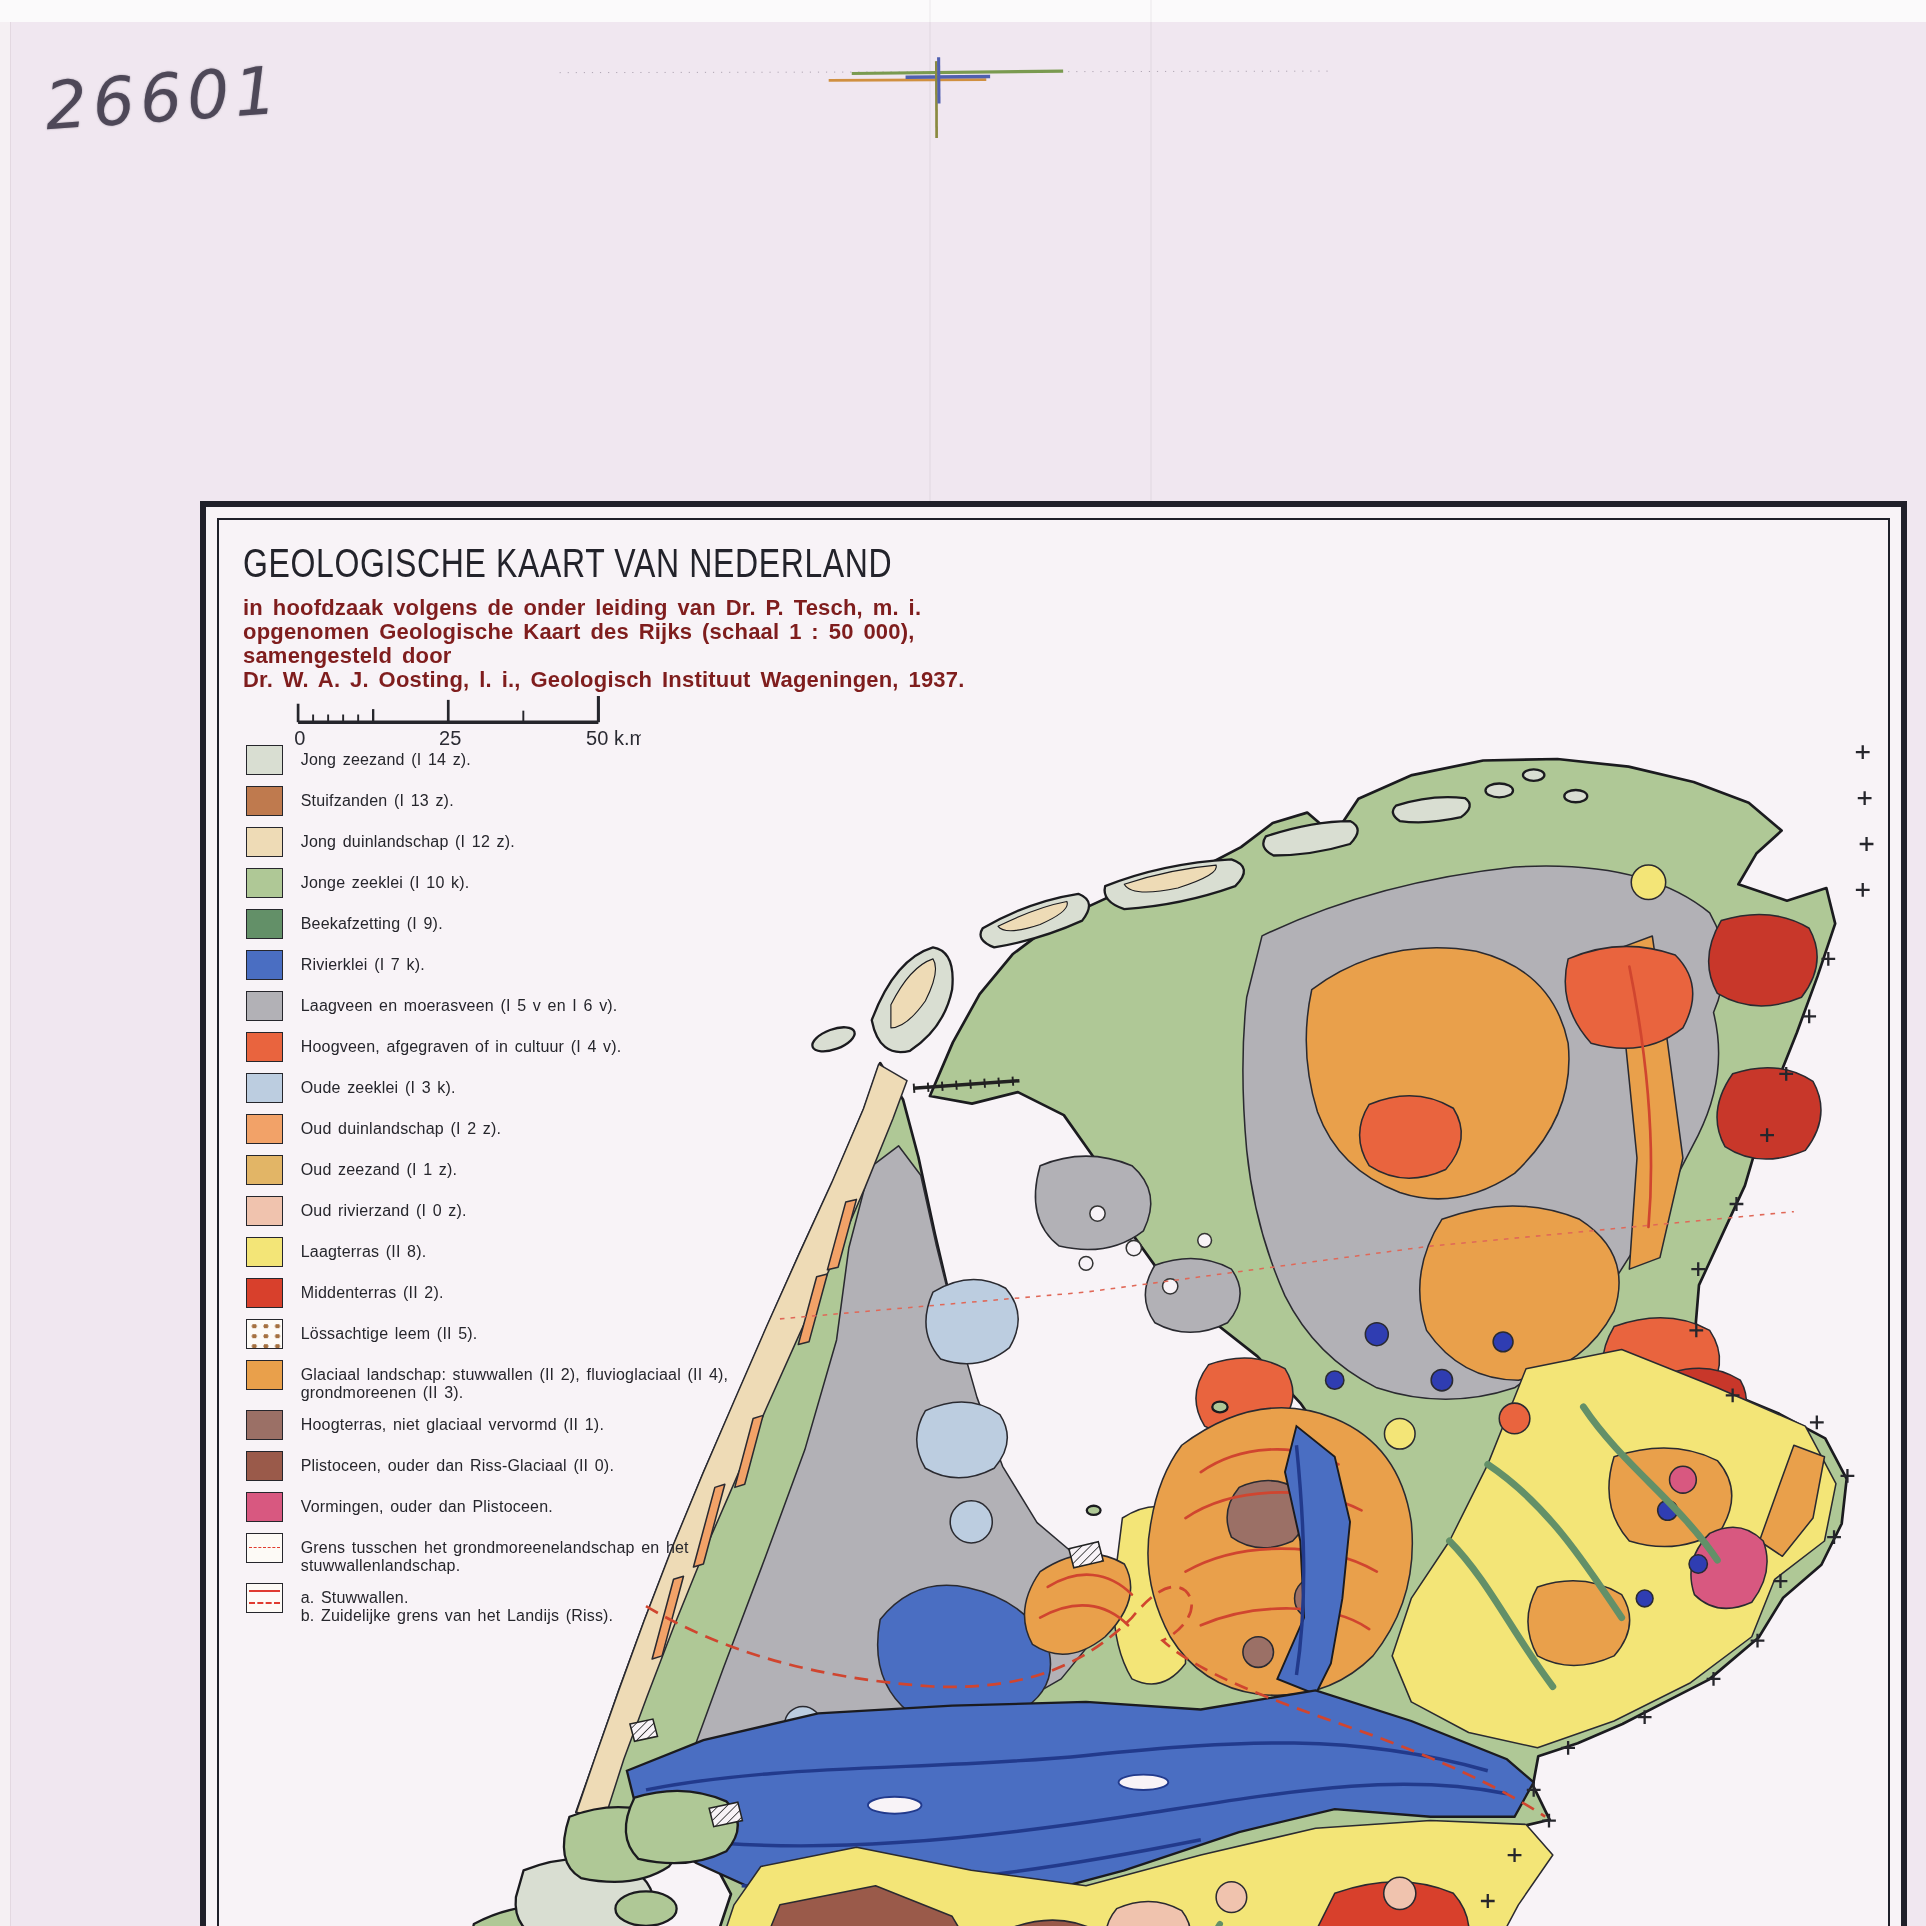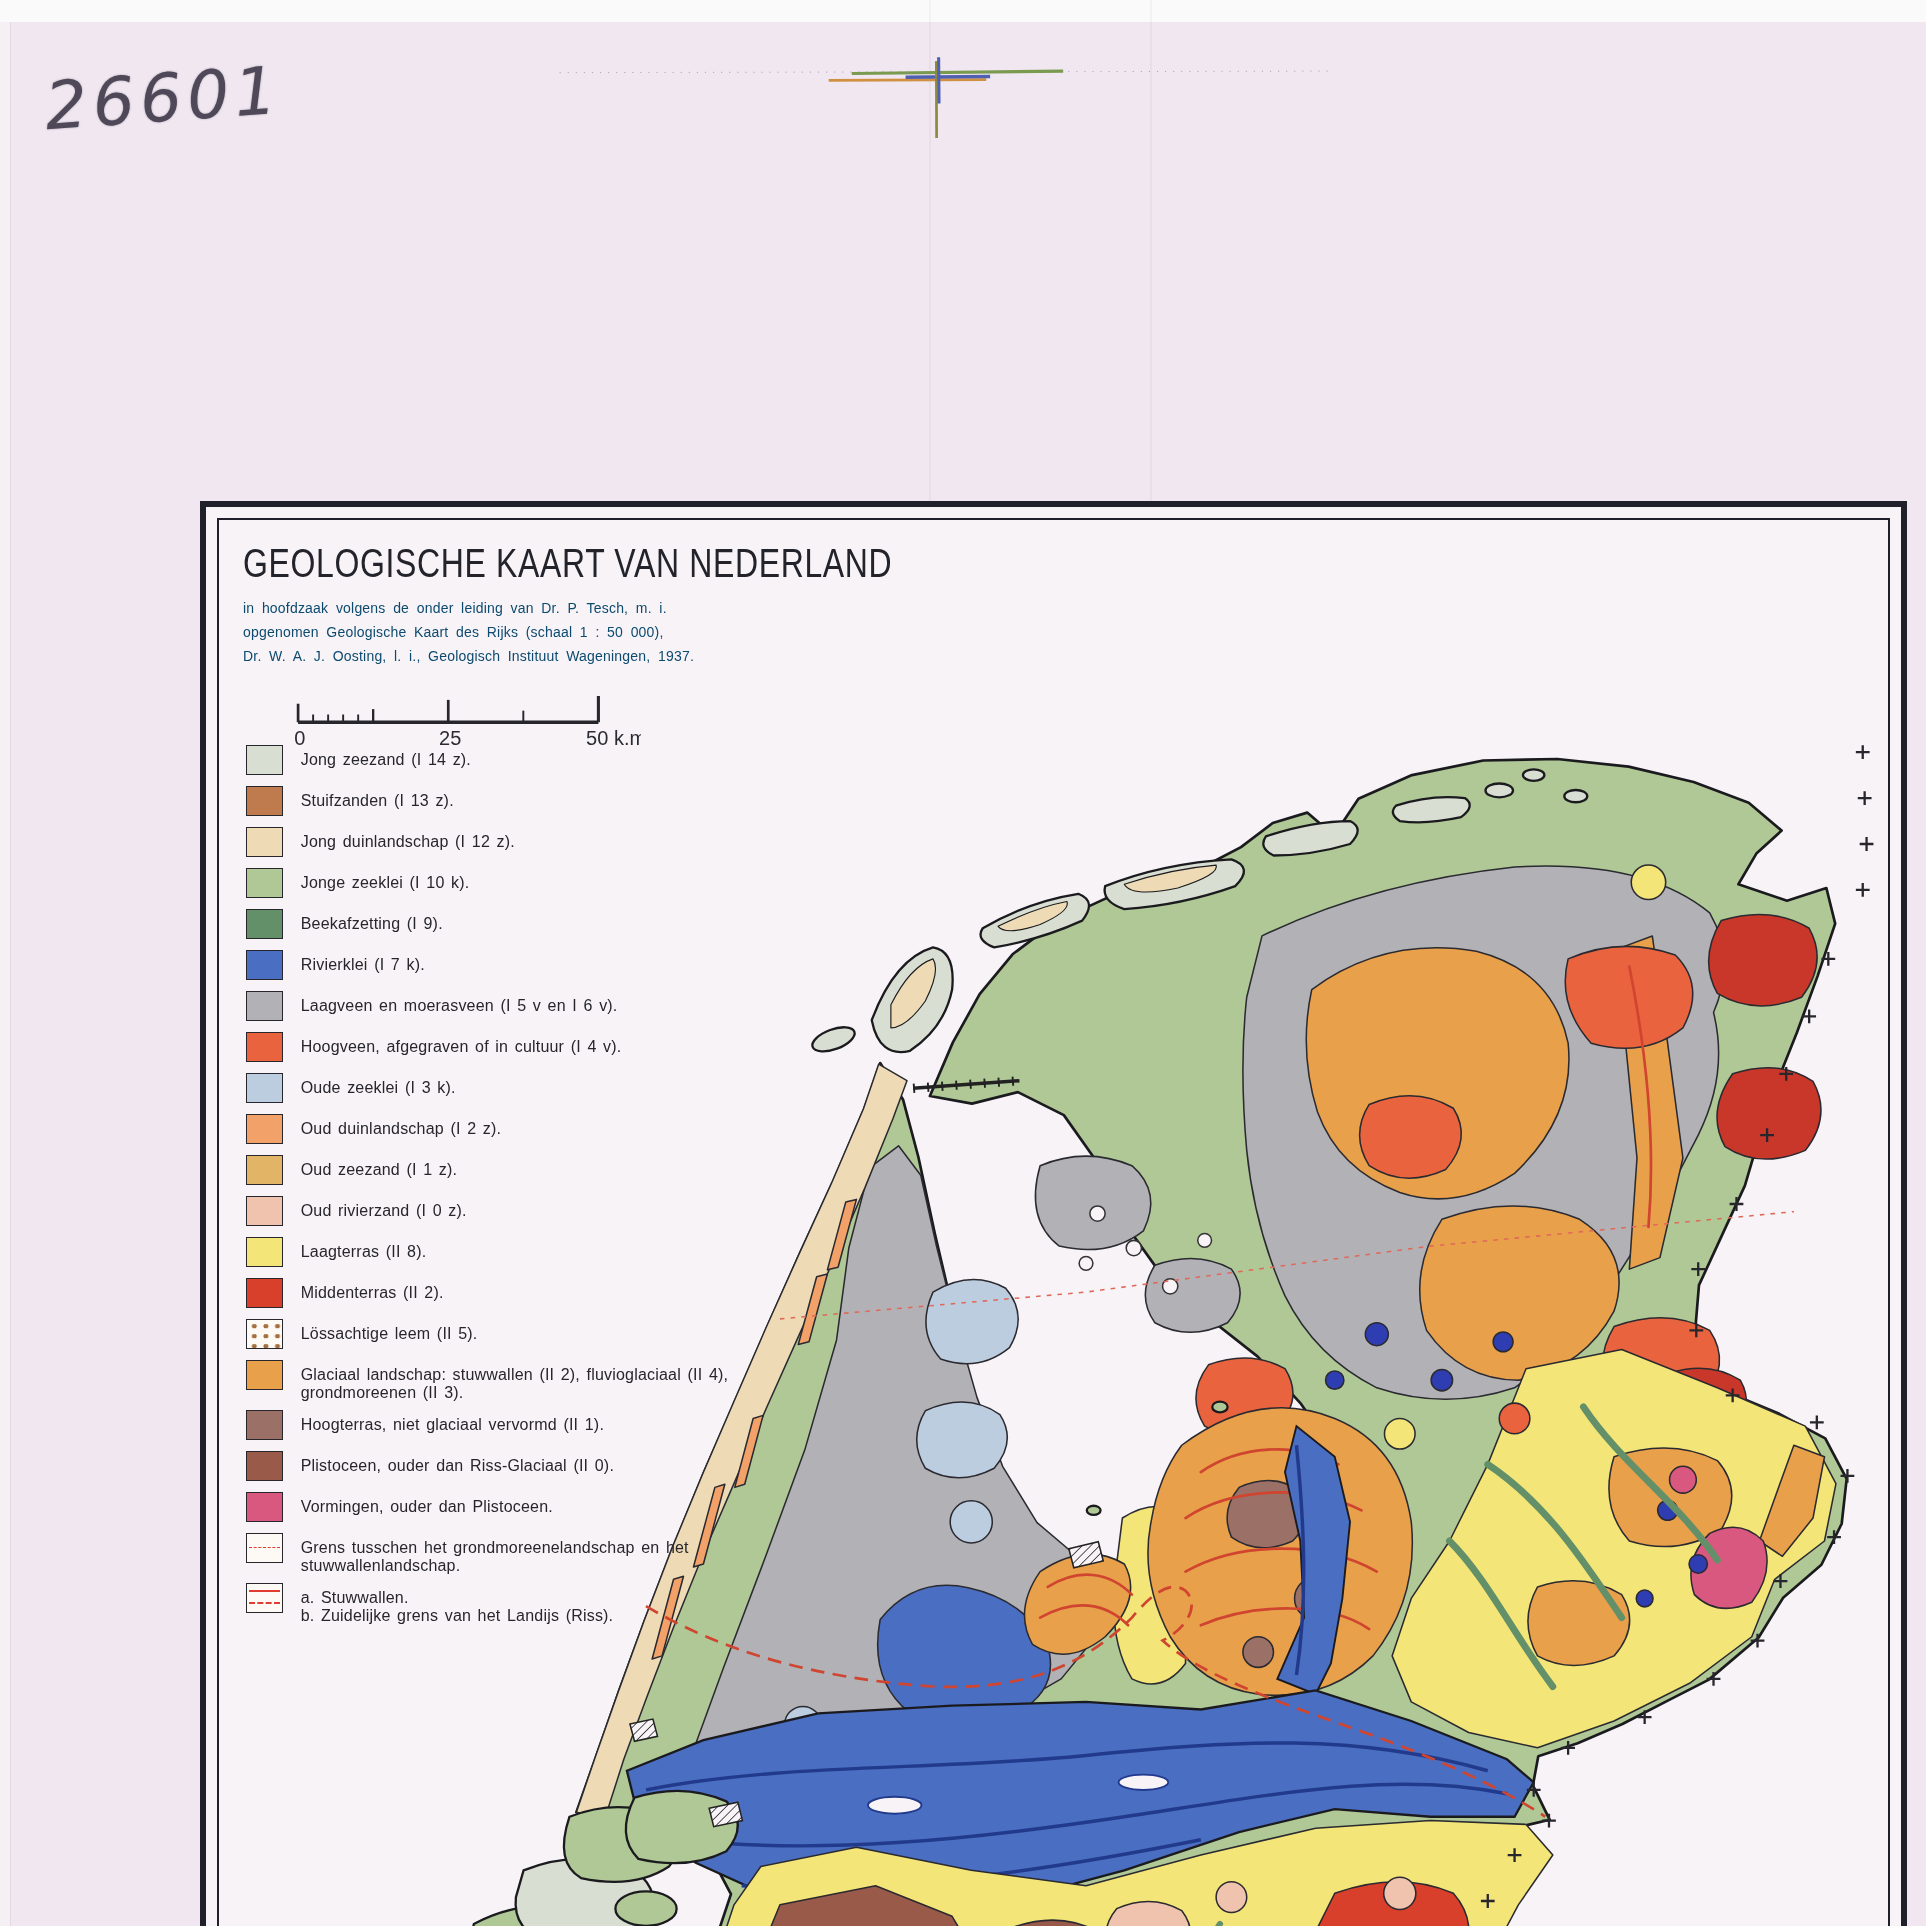--- a/index.html
+++ b/index.html
@@ -16,21 +16,21 @@
   .reg-cross{position:absolute;left:559px;top:15.4px;}
 
   .frame{position:absolute;left:200px;top:501px;width:1707px;height:2080px;border:6.2px solid #20202a;
          box-sizing:border-box;background:#f8f3f7;}
   .frame-inner{position:absolute;inset:10.8px;border:2.3px solid #20202a;}
   .map-svg{position:absolute;inset:0;width:100%;height:100%;z-index:1;}
 
   .title-block{position:absolute;left:37px;top:34px;z-index:3;width:847px;}
   .map-title{font-size:40px;color:#23232b;letter-spacing:0.8px;white-space:nowrap;
              transform:scaleX(.80);transform-origin:left top;}
-  .map-sub{margin-top:10px;font-size:14px;line-height:24px;color:#0c4a6e;word-spacing:3.5px;letter-spacing:0.2px;}
+  .map-sub{margin-top:10px;font-size:22px;line-height:24px;color:#7f1d1d;word-spacing:3.5px;letter-spacing:0.2px;font-weight:bold;}
 
   .scalebar{position:absolute;left:88px;top:169px;z-index:3;}
   .scalebar text{font-size:52px;fill:#2b2b33;font-family:"Liberation Sans",sans-serif;}
 
   .legend{position:absolute;left:40px;top:238px;z-index:3;}
   .legend-row{display:flex;align-items:flex-start;gap:17.7px;height:41px;}
   .legend-row.two-line{height:50px;}
   .swatch{width:37px;height:30px;border:1.9px solid #26262c;box-sizing:border-box;flex:none;}
   .sw-dots{background-color:#fdfaf6;
            background-image:radial-gradient(var(--geo-lossachtige-leem-dot,#a5703f) 2.3px,transparent 2.7px);
@@ -273,20 +273,21 @@
           <path d="M 1315 3398 L 1390 3382 L 1402 3430 L 1327 3446 Z"></path>
         </g>
       </g>
     </svg>
 
     <div class="title-block">
       <div class="map-title">GEOLOGISCHE KAART VAN NEDERLAND</div>
       <div class="map-sub">
         <div>in hoofdzaak volgens de onder leiding van Dr. P. Tesch, m. i.</div>
         <div>opgenomen Geologische Kaart des Rijks (schaal 1 : 50 000),</div>
+        <div>samengesteld door</div>
         <div>Dr. W. A. J. Oosting, l. i., Geologisch Instituut Wageningen, 1937.</div>
       </div>
     </div>
 
     <svg class="scalebar" width="347" height="77" viewBox="0 0 900 200">
       <line x1="10" y1="120" x2="790" y2="120" stroke="#26262c" stroke-width="9"></line>
       <line x1="10" y1="120" x2="10" y2="72" stroke="#26262c" stroke-width="7"></line>
       <line x1="49" y1="120" x2="49" y2="100" stroke="#26262c" stroke-width="5"></line>
       <line x1="88" y1="120" x2="88" y2="100" stroke="#26262c" stroke-width="5"></line>
       <line x1="127" y1="120" x2="127" y2="100" stroke="#26262c" stroke-width="5"></line>

